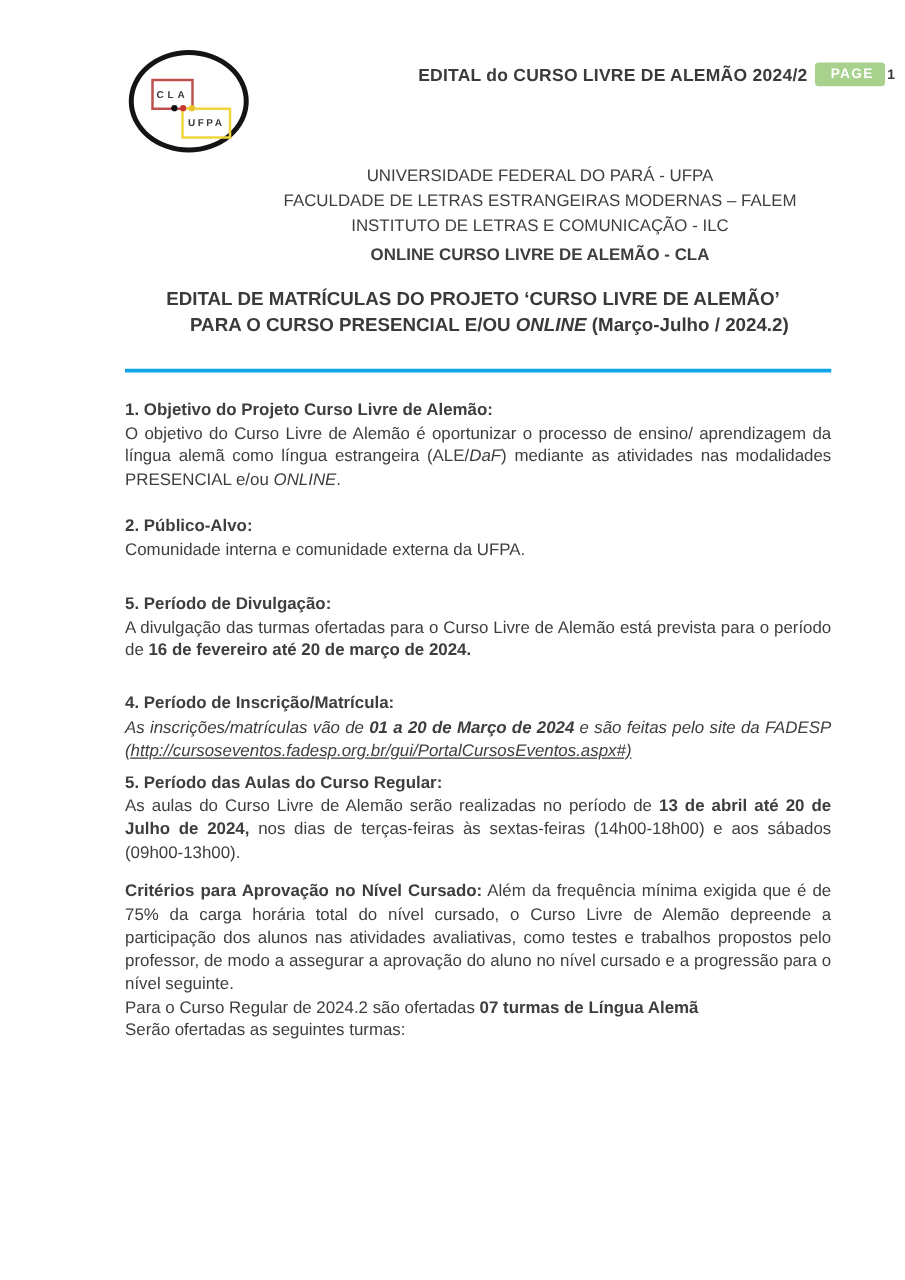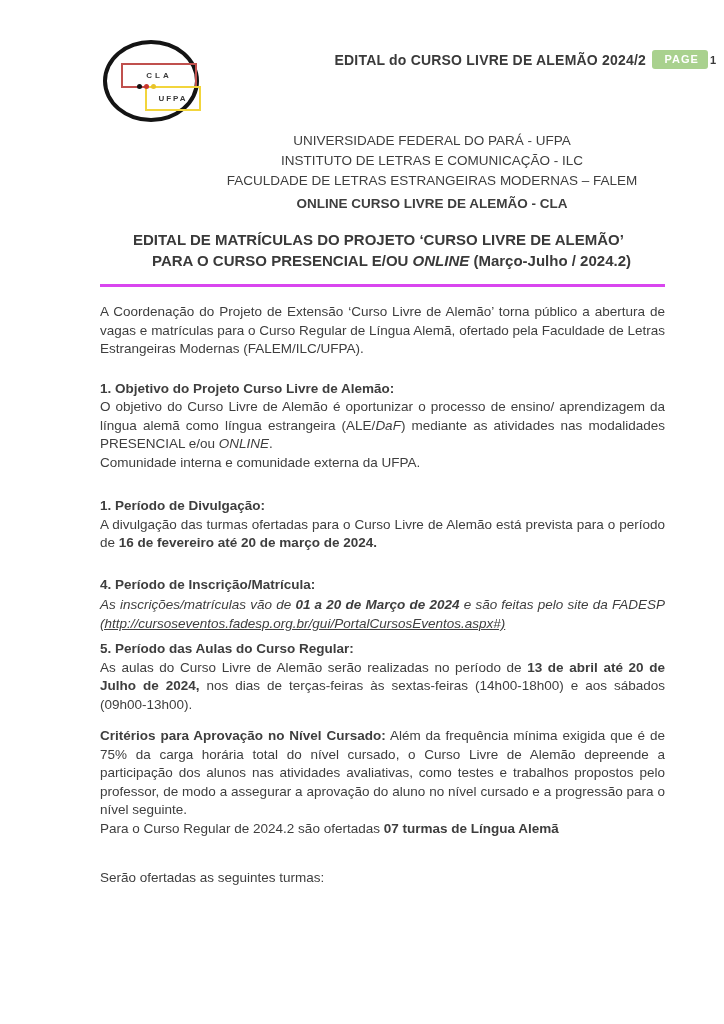--- a/index.html
+++ b/index.html
@@ -18,28 +18,28 @@
   .u { text-decoration:underline; }
 
   
   .cla-logo {
     position:absolute; left:103px; top:40px;
     width:96px; height:82px;
     border:4px solid #141414; border-radius:50%;
   }
   .cla-box {
     position:absolute; left:14px; top:19px;
-    width:76px; height:25px;
+    width:34px; height:25px;
     border:2px solid #c0504d;
     display:flex; align-items:center; justify-content:center;
     font-size:8px; font-weight:bold; letter-spacing:3px; color:#3a3a3a;
   }
   .ufpa-box {
     position:absolute; left:38px; top:42px;
-    width:56px; height:25px;
+    width:40px; height:25px;
     border:2px solid #f2d53c;
     display:flex; align-items:center; justify-content:center;
     font-size:8px; font-weight:bold; letter-spacing:2px; color:#3a3a3a;
   }
   .flag-dots { position:absolute; left:30px; top:40px; display:flex; gap:2px; }
   .flag-dots span { width:5px; height:5px; border-radius:50%; display:block; }
   .dot-black { background:#111; }
   .dot-red { background:#c9362f; }
   .dot-yellow { background:#e8c32a; }
 
@@ -93,36 +93,36 @@
   }
   .org-project { font-weight:bold; margin-top:3px; }
 
   
   .content { position:absolute; left:100px; right:59px; top:229px; }
 
   .doc-title {
     font-size:15px; font-weight:bold; line-height:21px;
     color:#3a3a3a;
     padding-left:52px; text-indent:-19px;
-    padding-bottom:13px;
-    border-bottom:3px solid #d946ef;
+    padding-bottom:24px;
+    border-bottom:3px solid #0ea5e9;
   }
   .para { font-size:13.5px; line-height:18.5px; text-align:justify; }
   .heading { font-size:13.5px; line-height:18.5px; font-weight:bold; }
 
   .intro   { margin-top:16px; }
   .mt-s1   { margin-top:21px; }
   .mt-s2   { margin-top:19px; }
   .mt-s3   { margin-top:25px; }
   .mt-s4   { margin-top:23px; }
   .gap-s4  { margin-top:2px;font-style:italic; }
   .mt-s5   { margin-top:7px; }
   .mt-crit { margin-top:13px; }
   .mt-s6   { margin-top:37px; }
-  .mt-close{ margin-top:31px; }
+  .mt-close{ }
   a.doclink { color:inherit; text-decoration:none; }
 </style>
 </head>
 <body>
 
 <div class="page">
 
   <div class="cla-logo">
     <div class="cla-box">
       <span>CLA</span>
@@ -140,37 +140,37 @@
   <div class="header-title">EDITAL do CURSO LIVRE DE ALEMÃO 2024/2</div>
 
   <div class="page-badge">
     <span class="flag">PAGE</span>
     <span class="num">1</span>
   </div>
 
 
   <div class="org-lines">
     <div>UNIVERSIDADE FEDERAL DO PARÁ - UFPA</div>
+    <div>FACULDADE DE LETRAS ESTRANGEIRAS MODERNAS – FALEM</div>
     <div>INSTITUTO DE LETRAS E COMUNICAÇÃO - ILC</div>
-    <div>FACULDADE DE LETRAS ESTRANGEIRAS MODERNAS – FALEM</div>
     <div class="org-project">ONLINE CURSO LIVRE DE ALEMÃO - CLA</div>
   </div>
 
   <div class="content">
 
     <div class="doc-title"><span class="b">EDITAL DE MATRÍCULAS DO PROJETO ‘CURSO LIVRE DE ALEMÃO’ PARA O CURSO PRESENCIAL E/OU </span><span class="b i">ONLINE</span><span class="b"> (Março-Julho / 2024.2)</span></div>
 
-    <p class="para intro"><span>A Coordenação do Projeto de Extensão ‘Curso Livre de Alemão’ torna público a abertura de vagas e matrículas para o Curso Regular de Língua Alemã, ofertado pela Faculdade de Letras Estrangeiras Modernas (FALEM/ILC/UFPA).</span></p>
 
     <div class="heading mt-s1">1. Objetivo do Projeto Curso Livre de Alemão:</div>
     <p class="para"><span>O objetivo do Curso Livre de Alemão é oportunizar o processo de ensino/ aprendizagem da língua alemã como língua estrangeira (ALE/</span><span class="i">DaF</span><span>) mediante as atividades nas modalidades PRESENCIAL e/ou </span><span class="i">ONLINE</span><span>.</span></p>
 
+    <div class="heading mt-s2">2. Público-Alvo:</div>
     <p class="para"><span>Comunidade interna e comunidade externa da UFPA.</span></p>
 
-    <div class="heading mt-s3">1. Período de Divulgação:</div>
+    <div class="heading mt-s3">5. Período de Divulgação:</div>
     <p class="para"><span>A divulgação das turmas ofertadas para o Curso Livre de Alemão está prevista para o período de </span><span class="b">16 de fevereiro até 20 de março de 2024.</span></p>
 
     <div class="heading mt-s4">4. Período de Inscrição/Matrícula:</div>
     <p class="para gap-s4"><a class="doclink" href="#"><span>As inscrições/matrículas vão de </span><span class="b">01 a 20 de Março de 2024</span><span> e são feitas pelo site da FADESP </span><span class="u">(http://cursoseventos.fadesp.org.br/gui/PortalCursosEventos.aspx#)</span></a></p>
 
     <div class="heading mt-s5">5. Período das Aulas do Curso Regular:</div>
     <p class="para"><span>As aulas do Curso Livre de Alemão serão realizadas no período de </span><span class="b">13 de abril até 20 de Julho de 2024,</span><span> nos dias de terças-feiras às sextas-feiras (14h00-18h00) e aos sábados (09h00-13h00).</span></p>
 
     <p class="para mt-crit"><span class="b">Critérios para Aprovação no Nível Cursado:</span><span> Além da frequência mínima exigida que é de 75% da carga horária total do nível cursado, o Curso Livre de Alemão depreende a participação dos alunos nas atividades avaliativas, como testes e trabalhos propostos pelo professor, de modo a assegurar a aprovação do aluno no nível cursado e a progressão para o nível seguinte.</span></p>
 

